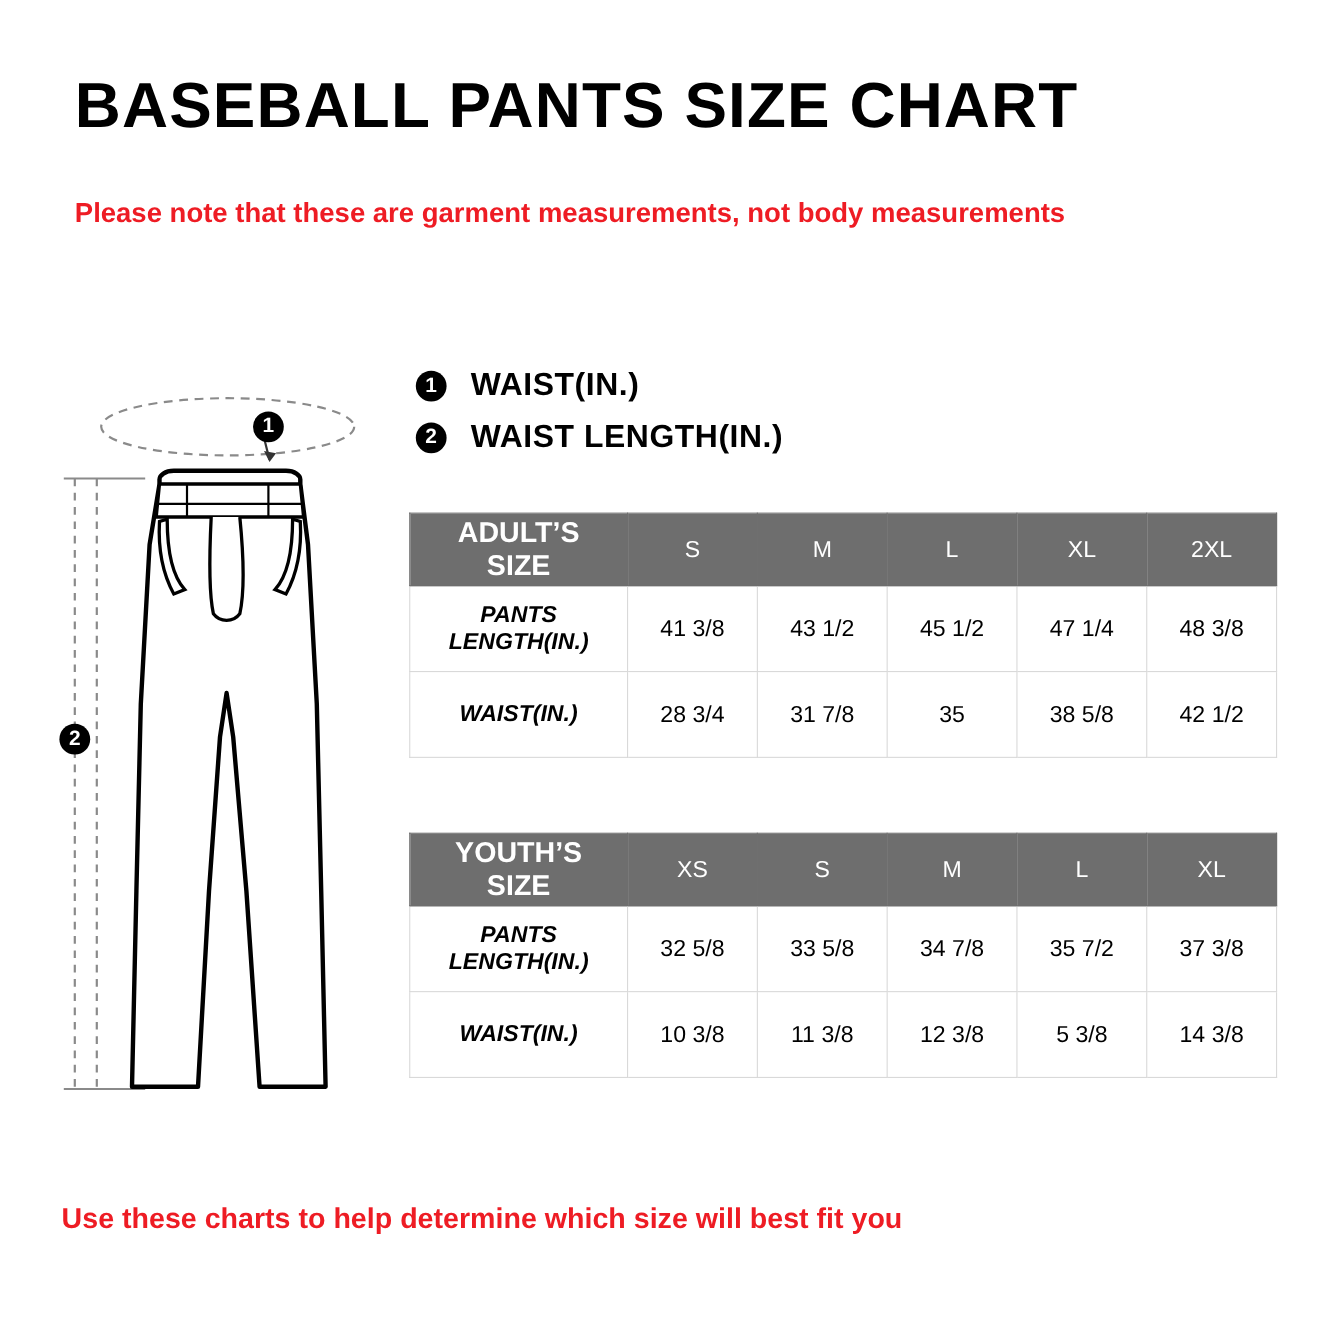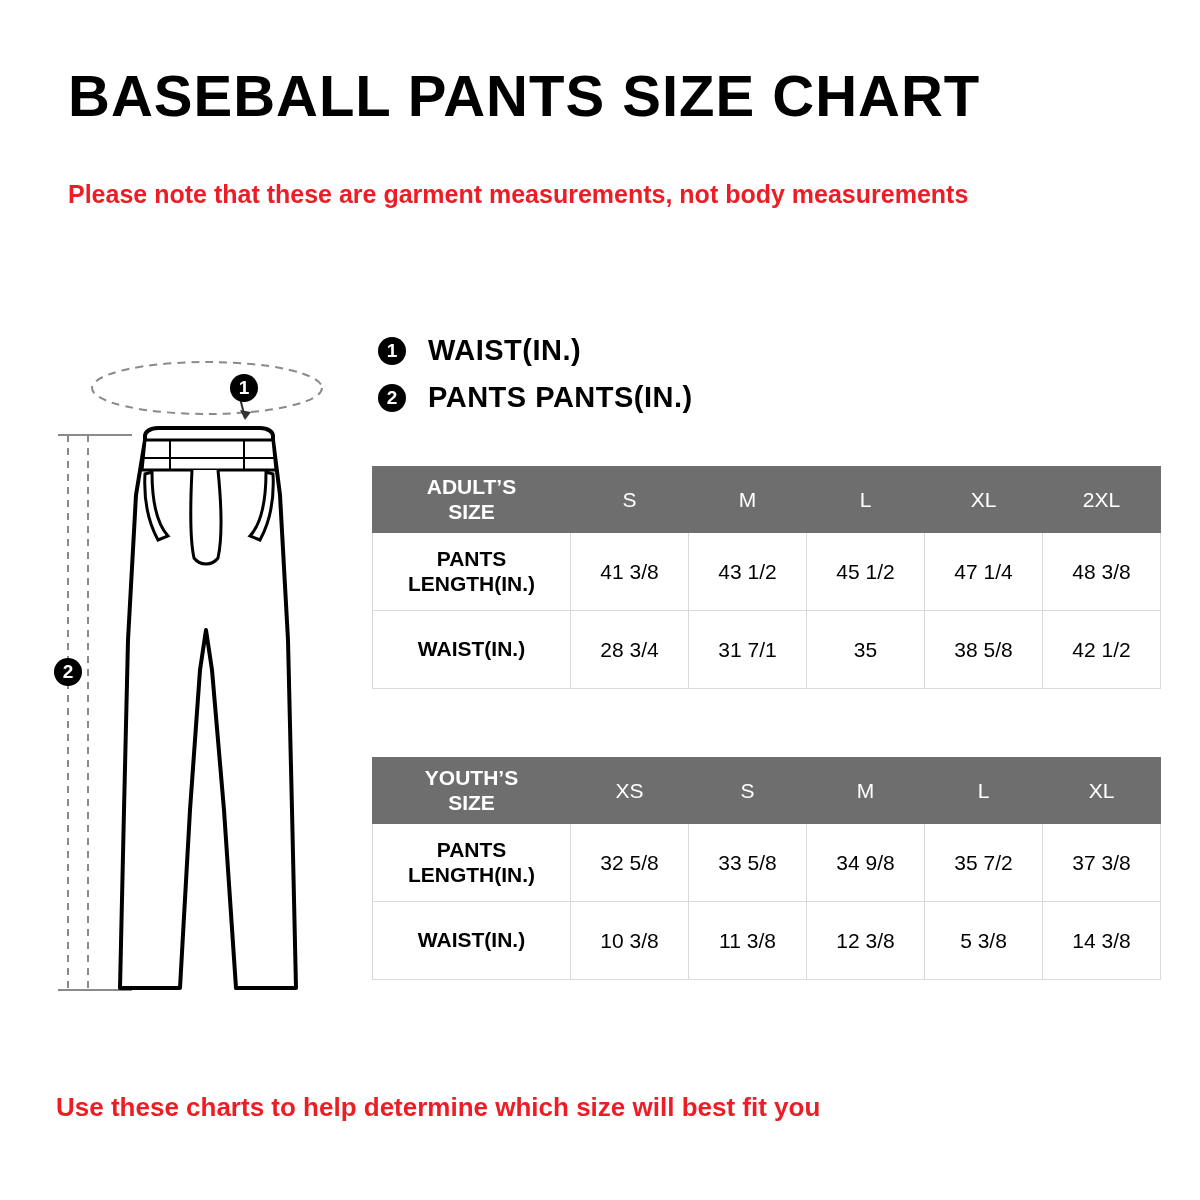--- a/index.html
+++ b/index.html
@@ -125,50 +125,51 @@
     background: #6e6e6e;
     color: #ffffff;
     height: 66px;
     border-color: #6e6e6e;
     font-weight: normal;
     font-size: 21px;
   }
   .size-table thead th.corner {
     font-weight: bold;
     line-height: 1.15;
-    font-size: 21px;
+    font-size: 26px;
   }
   .size-table tbody td {
     height: 78px;
     background: #ffffff;
   }
   .size-table tbody td.rowhead {
     font-weight: bold;
     line-height: 1.15;
+    font-style: italic;
   }
   .col-first { width: 198px; }
   .col-rest { width: 118px; }
 </style>
 </head>
 <body>
 
 <div id="page">
 
   <div id="note">Please note that these are garment measurements, not body measurements</div>
 
   <div id="title">BASEBALL PANTS SIZE CHART</div>
 
   <div id="legend">
     <div class="legend-row">
       <span class="badge">1</span>
       <span class="legend-label">WAIST(IN.)</span>
     </div>
     <div class="legend-row">
       <span class="badge">2</span>
-      <span class="legend-label">PANTS PANTS(IN.)</span>
+      <span class="legend-label">WAIST LENGTH(IN.)</span>
     </div>
   </div>
 
   <div id="diagram">
     <svg width="330" height="680" viewBox="0 0 330 680">
 
       <ellipse cx="167" cy="48" rx="115" ry="26" fill="none" stroke="#8a8a8a" stroke-width="2" stroke-dasharray="8,6"></ellipse>
 
       <line x1="200" y1="58" x2="205" y2="78" stroke="#333333" stroke-width="2"></line>
       <polygon points="205,80 200,70 211,72" fill="#333333"></polygon>
@@ -231,21 +232,21 @@
         </td>
         <td>41 3/8</td>
         <td>43 1/2</td>
         <td>45 1/2</td>
         <td>47 1/4</td>
         <td>48 3/8</td>
       </tr>
       <tr>
         <td class="rowhead">WAIST(IN.)</td>
         <td>28 3/4</td>
-        <td>31 7/1</td>
+        <td>31 7/8</td>
         <td>35</td>
         <td>38 5/8</td>
         <td>42 1/2</td>
       </tr>
     </tbody>
   </table>
 
   <table class="size-table" id="youth-table">
     <colgroup>
       <col class="col-first">
@@ -269,21 +270,21 @@
       </tr>
     </thead>
     <tbody>
       <tr>
         <td class="rowhead">
           <div>PANTS</div>
           <div>LENGTH(IN.)</div>
         </td>
         <td>32 5/8</td>
         <td>33 5/8</td>
-        <td>34  9/8</td>
+        <td>34  7/8</td>
         <td>35 7/2</td>
         <td>37 3/8</td>
       </tr>
       <tr>
         <td class="rowhead">WAIST(IN.)</td>
         <td>10 3/8</td>
         <td>11 3/8</td>
         <td>12 3/8</td>
         <td>5 3/8</td>
         <td>14 3/8</td>

